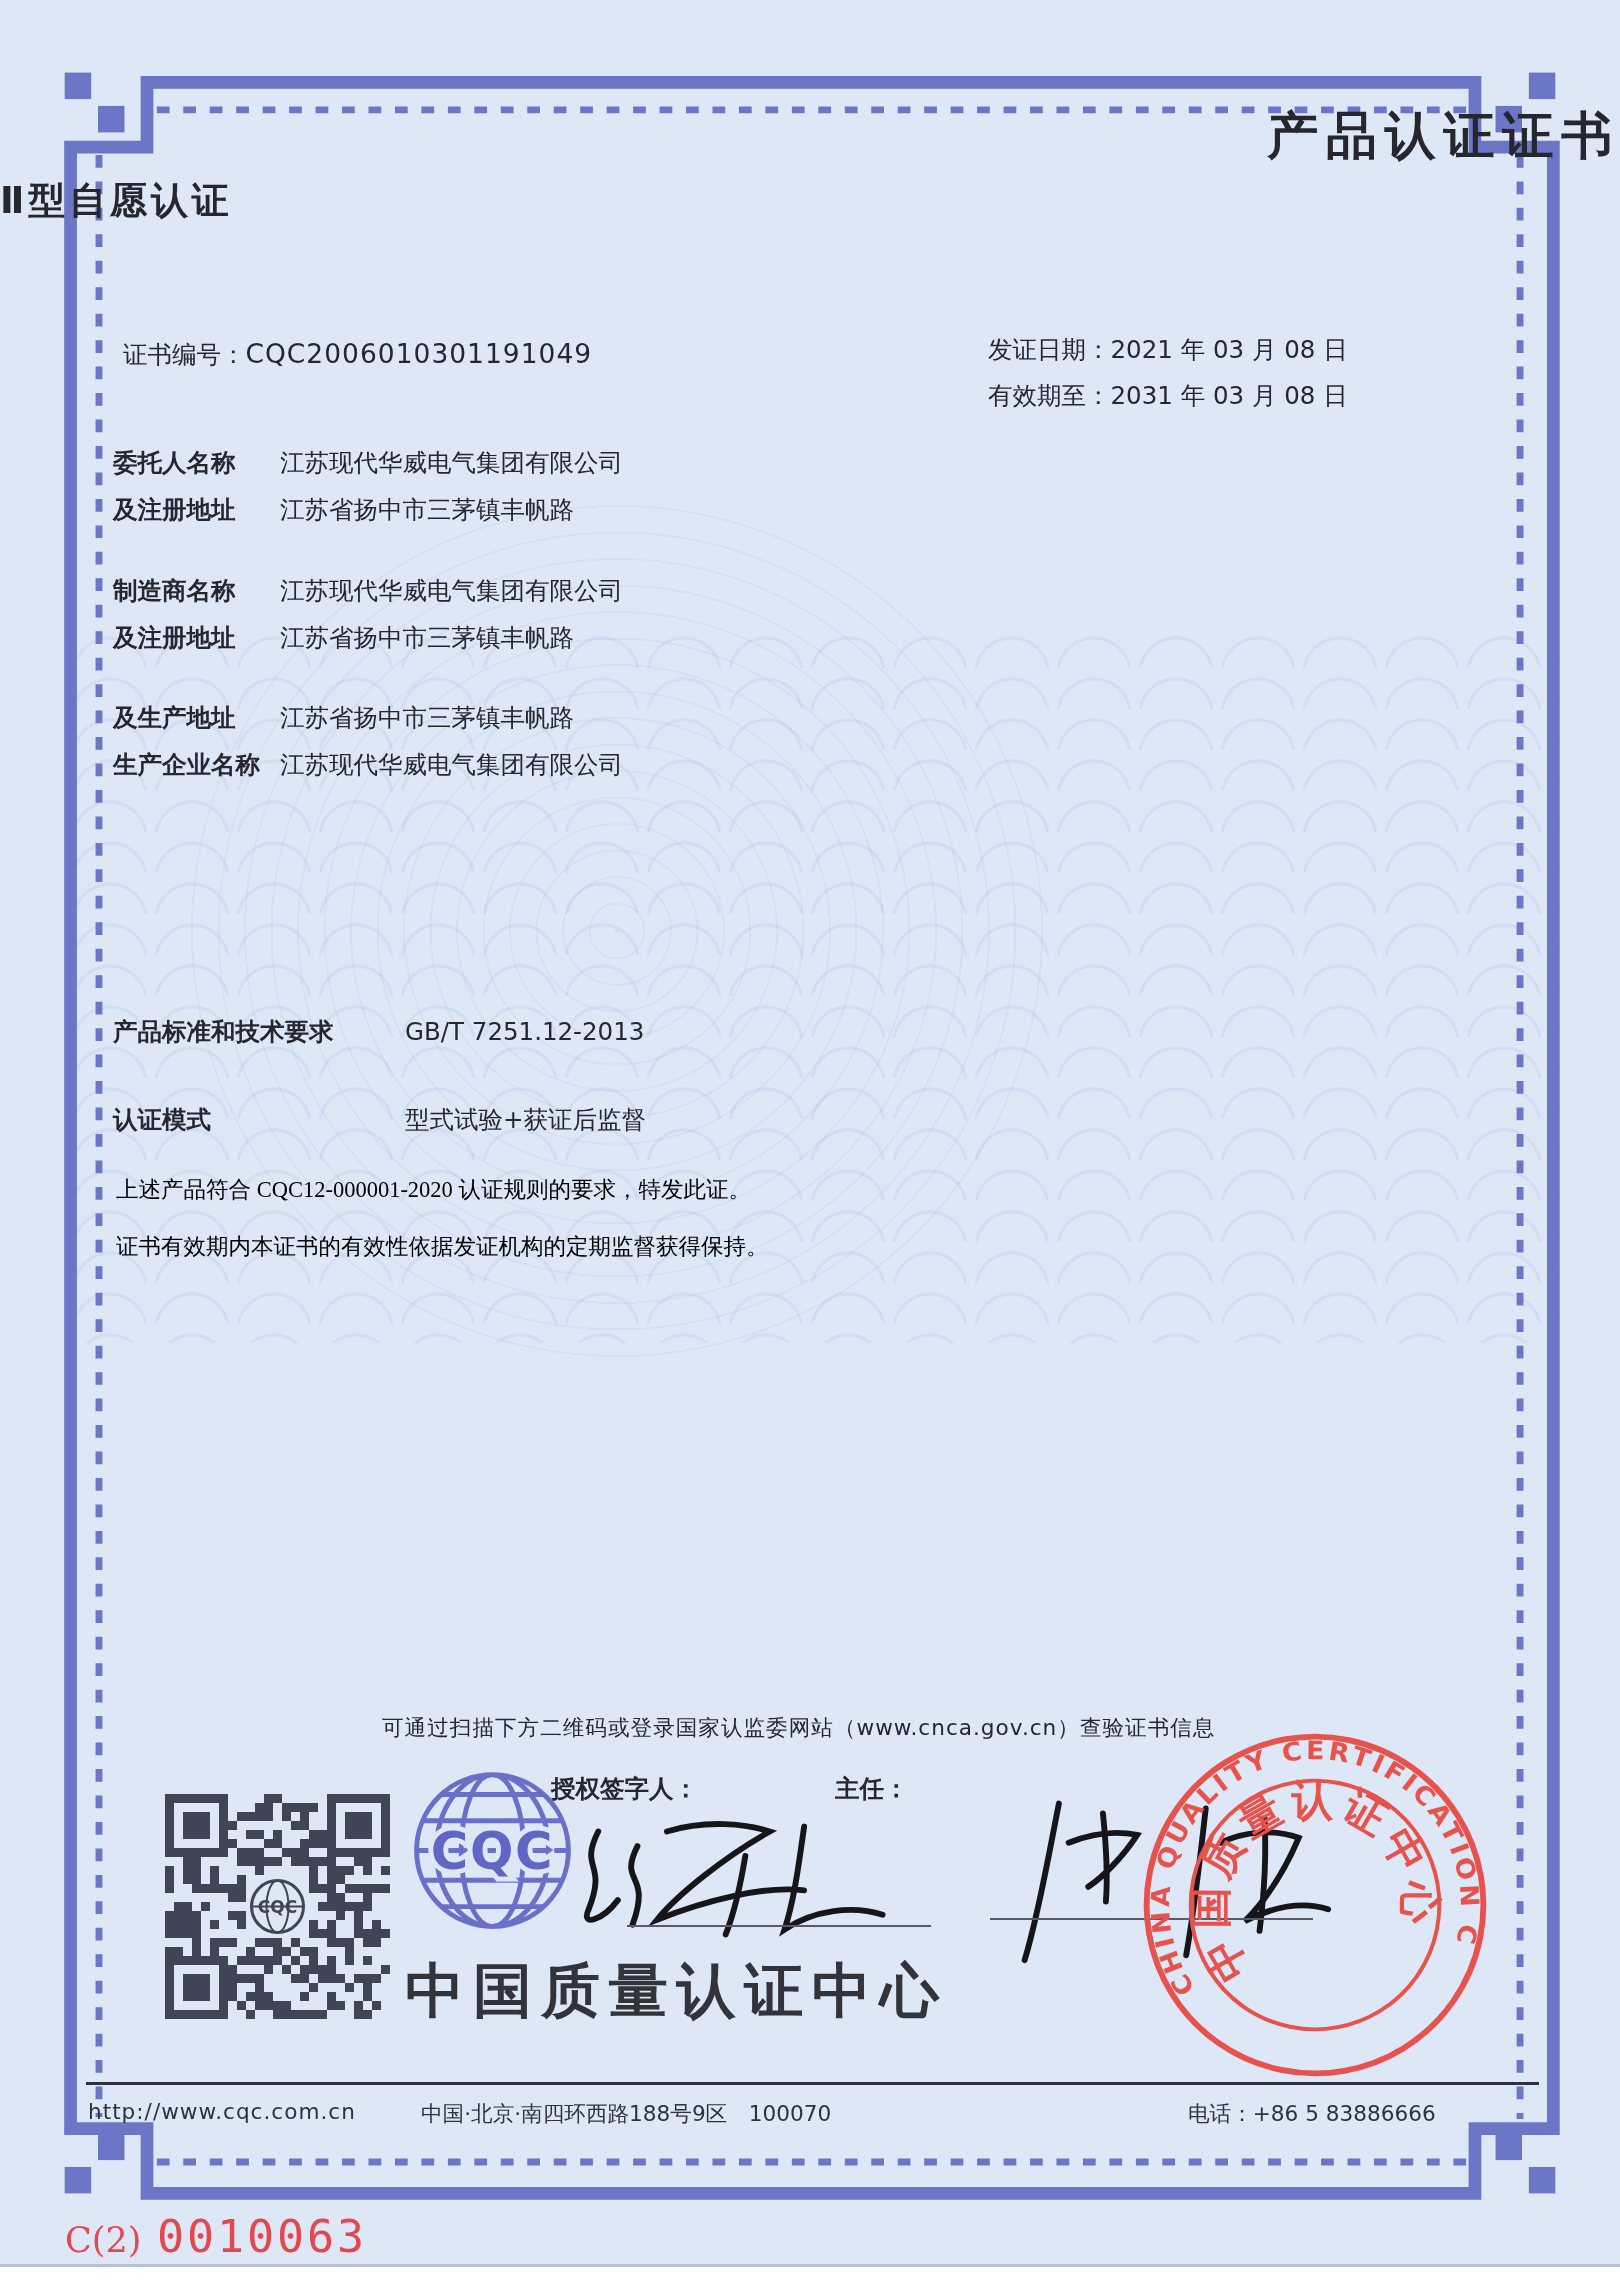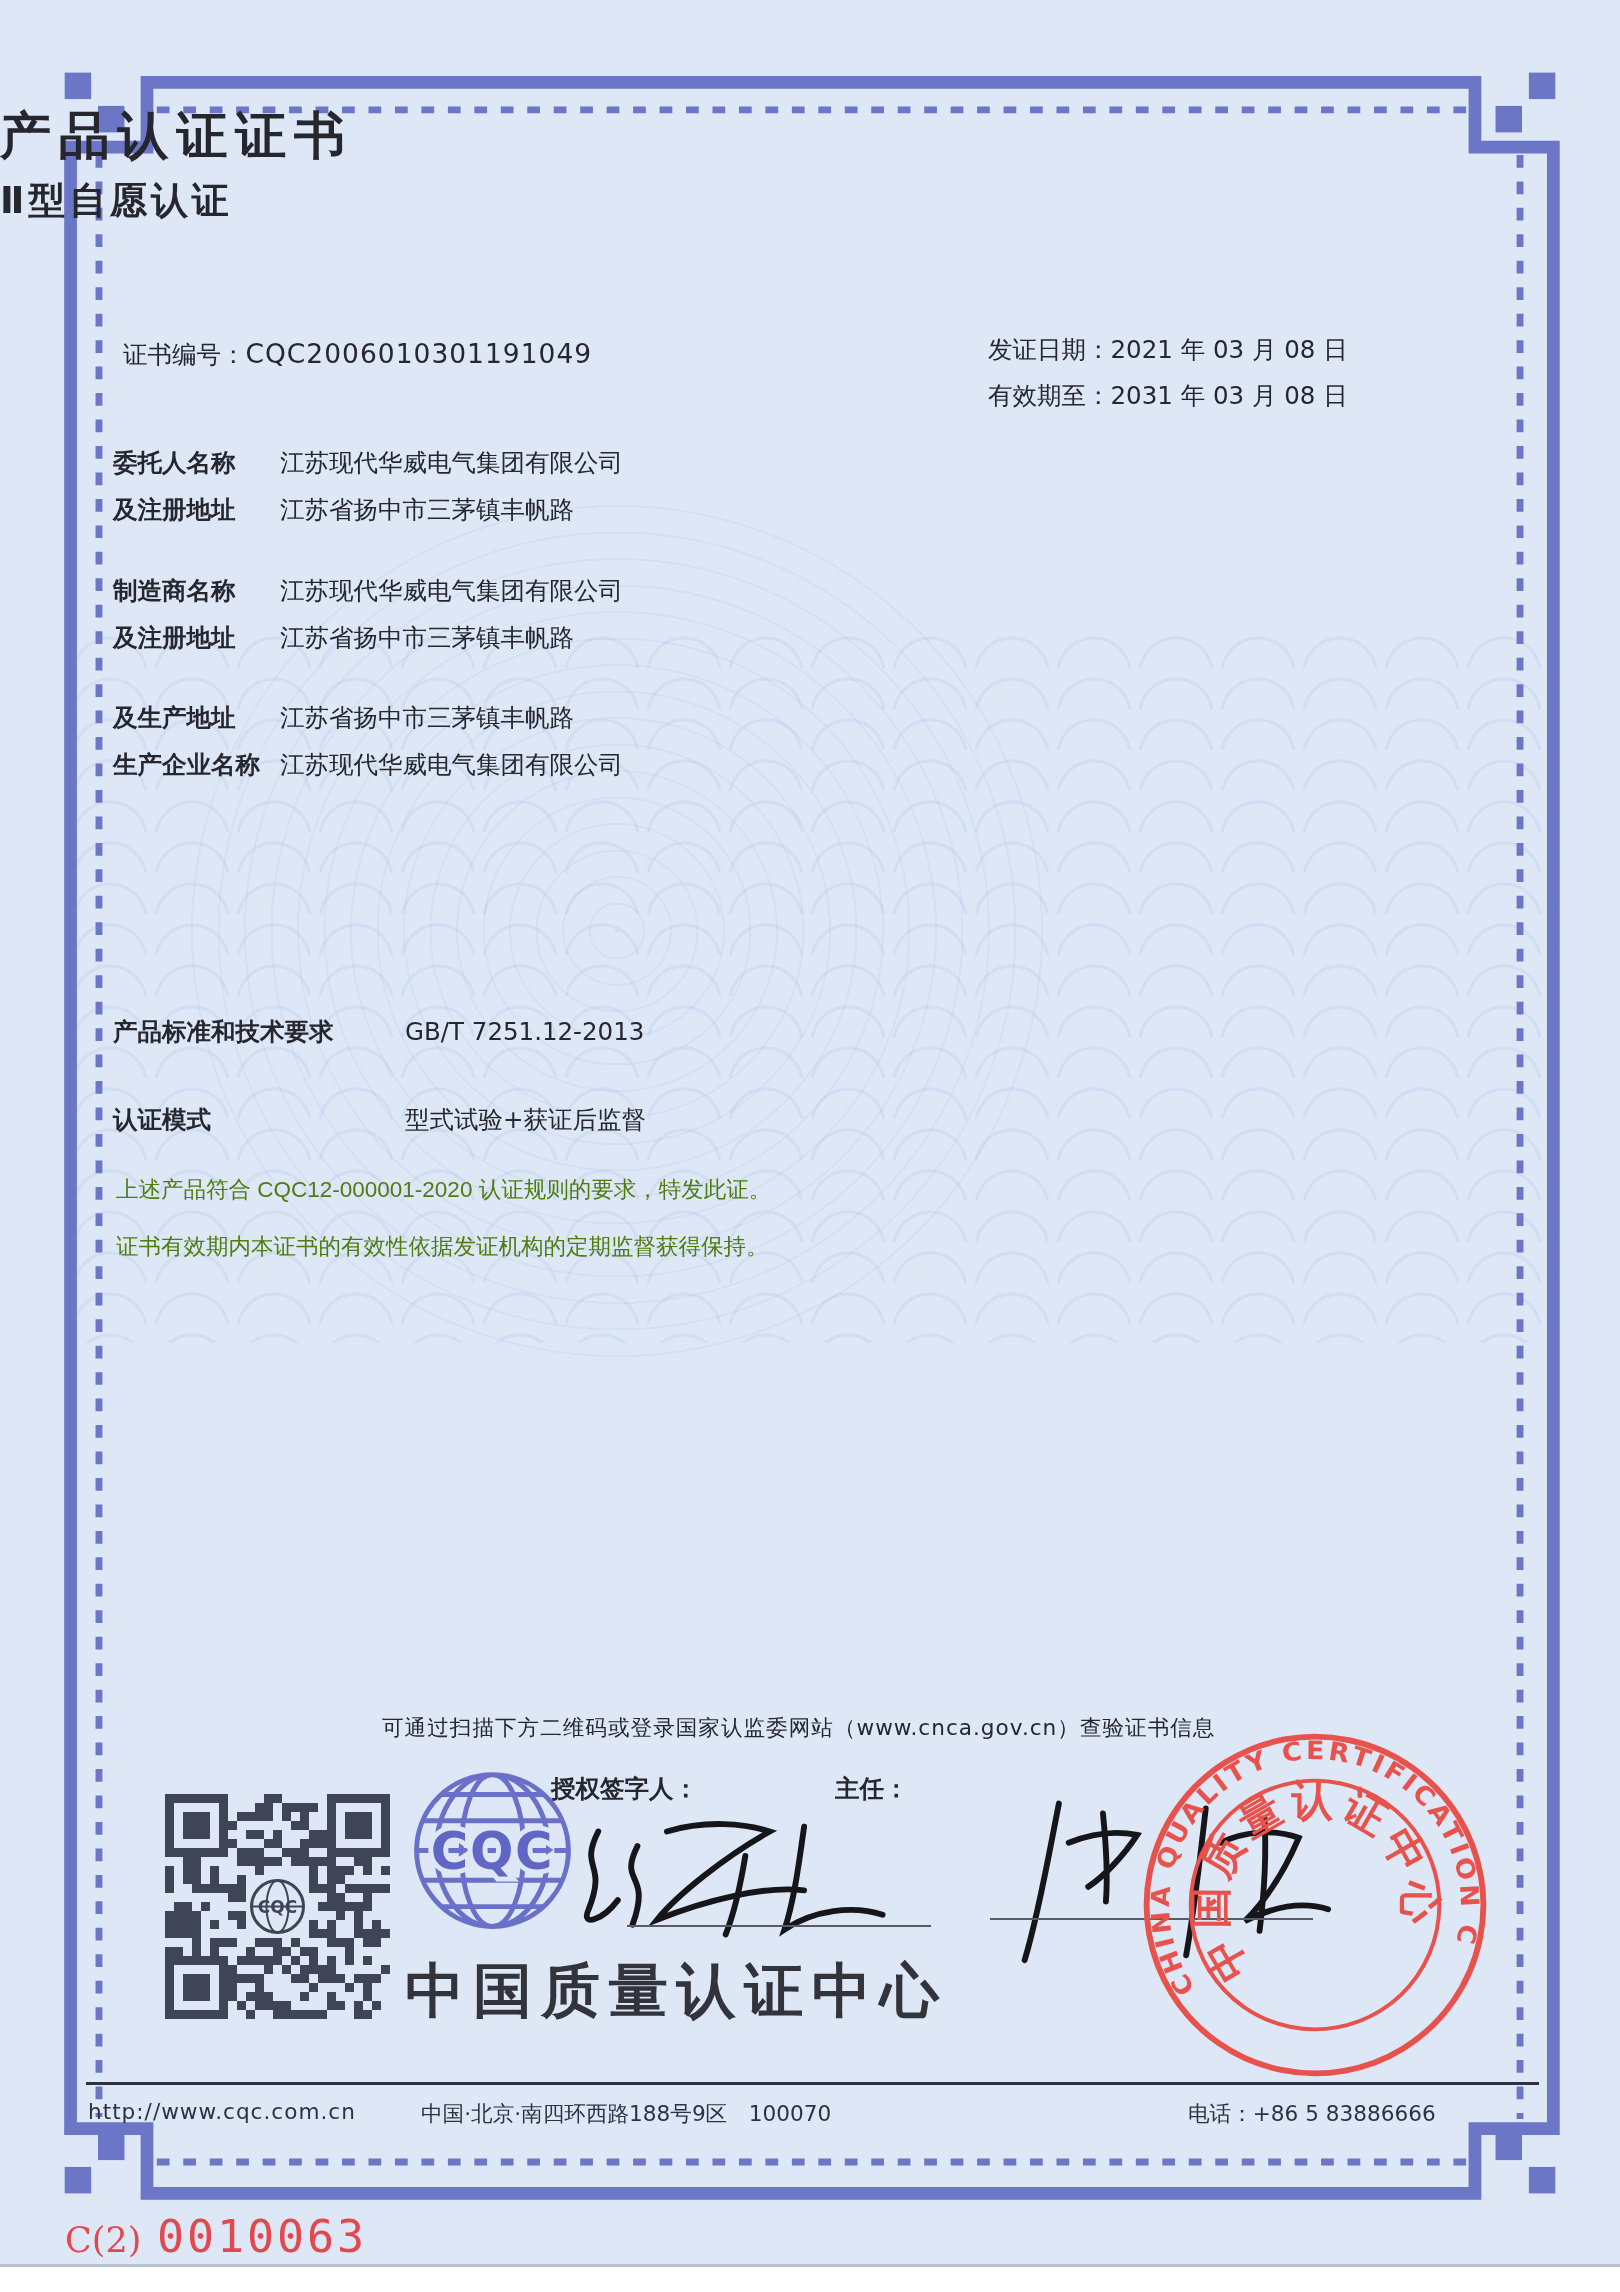--- a/index.html
+++ b/index.html
@@ -27,42 +27,42 @@
   }
   .wm-band{
     position:absolute;left:69px;top:627px;width:1490px;height:716px;
     background-image:radial-gradient(circle at 50% 115%,
       rgba(116,146,214,0) 55%, rgba(116,146,214,.14) 56% 60%, rgba(116,146,214,0) 61%);
     background-size:82px 41px;
     opacity:.8;
   }
 
   
-  .title{position:absolute;left:0;top:102px;width:1620px;text-align:left;
+  .title{position:absolute;left:0;top:102px;width:1620px;text-align:right;
     font-size:51px;font-weight:bold;letter-spacing:7.8px;color:#26262e;}
   .subtitle{position:absolute;left:0;top:176px;width:1620px;text-align:left;
     font-size:37px;font-weight:bold;letter-spacing:3.9px;}
   .certno{position:absolute;left:123px;top:338px;font-size:24.5px;}
   .certno .lab{font-family:"DejaVu Serif","Liberation Serif",serif;}
   .certno .val{font-size:26.5px;letter-spacing:1px;}
   .dates{position:absolute;left:988px;top:327px;font-size:24.5px;line-height:46px;}
   .dates .lab{font-family:"DejaVu Serif","Liberation Serif",serif;}
 
   
   .frow{position:absolute;left:113px;font-size:24.5px;line-height:47px;}
   .frow .lab{font-weight:bold;display:inline-block;width:167px;vertical-align:top;}
   .fr1{top:439px;} .fr2{top:567px;} .fr3{top:694px;} .fr4{top:821px;}
   .fr4 .spec2{letter-spacing:2px;word-spacing:7.8px;}
   .fr5{top:1008px;} .fr6{top:1096px;}
   .fr5 .lab,.fr6 .lab{width:292px;}
   .valcol{display:inline-block;vertical-align:top;}
 
   
   .stmt{position:absolute;left:116px;font-size:22.5px;
-    font-family:Liberation Sans, sans-serif;color:#4d7c0f;}
+    font-family:Liberation Serif, serif;color:#000000;}
   .stmt1{top:1174px;} .stmt2{top:1231px;}
 
   
   .qr-note{position:absolute;left:382px;top:1713px;font-size:21.6px;letter-spacing:1px;}
   .qr-wrap{position:absolute;left:165px;top:1794px;width:225px;height:225px;}
   .cqc-logo{position:absolute;left:410px;top:1768px;}
   .signer-label{position:absolute;left:551px;top:1772px;font-size:24.5px;font-weight:bold;}
   .director-label{position:absolute;left:835px;top:1772px;font-size:24.5px;font-weight:bold;}
   .sig1{position:absolute;left:559px;top:1802px;}
   .sig2{position:absolute;left:941px;top:1784px;}

